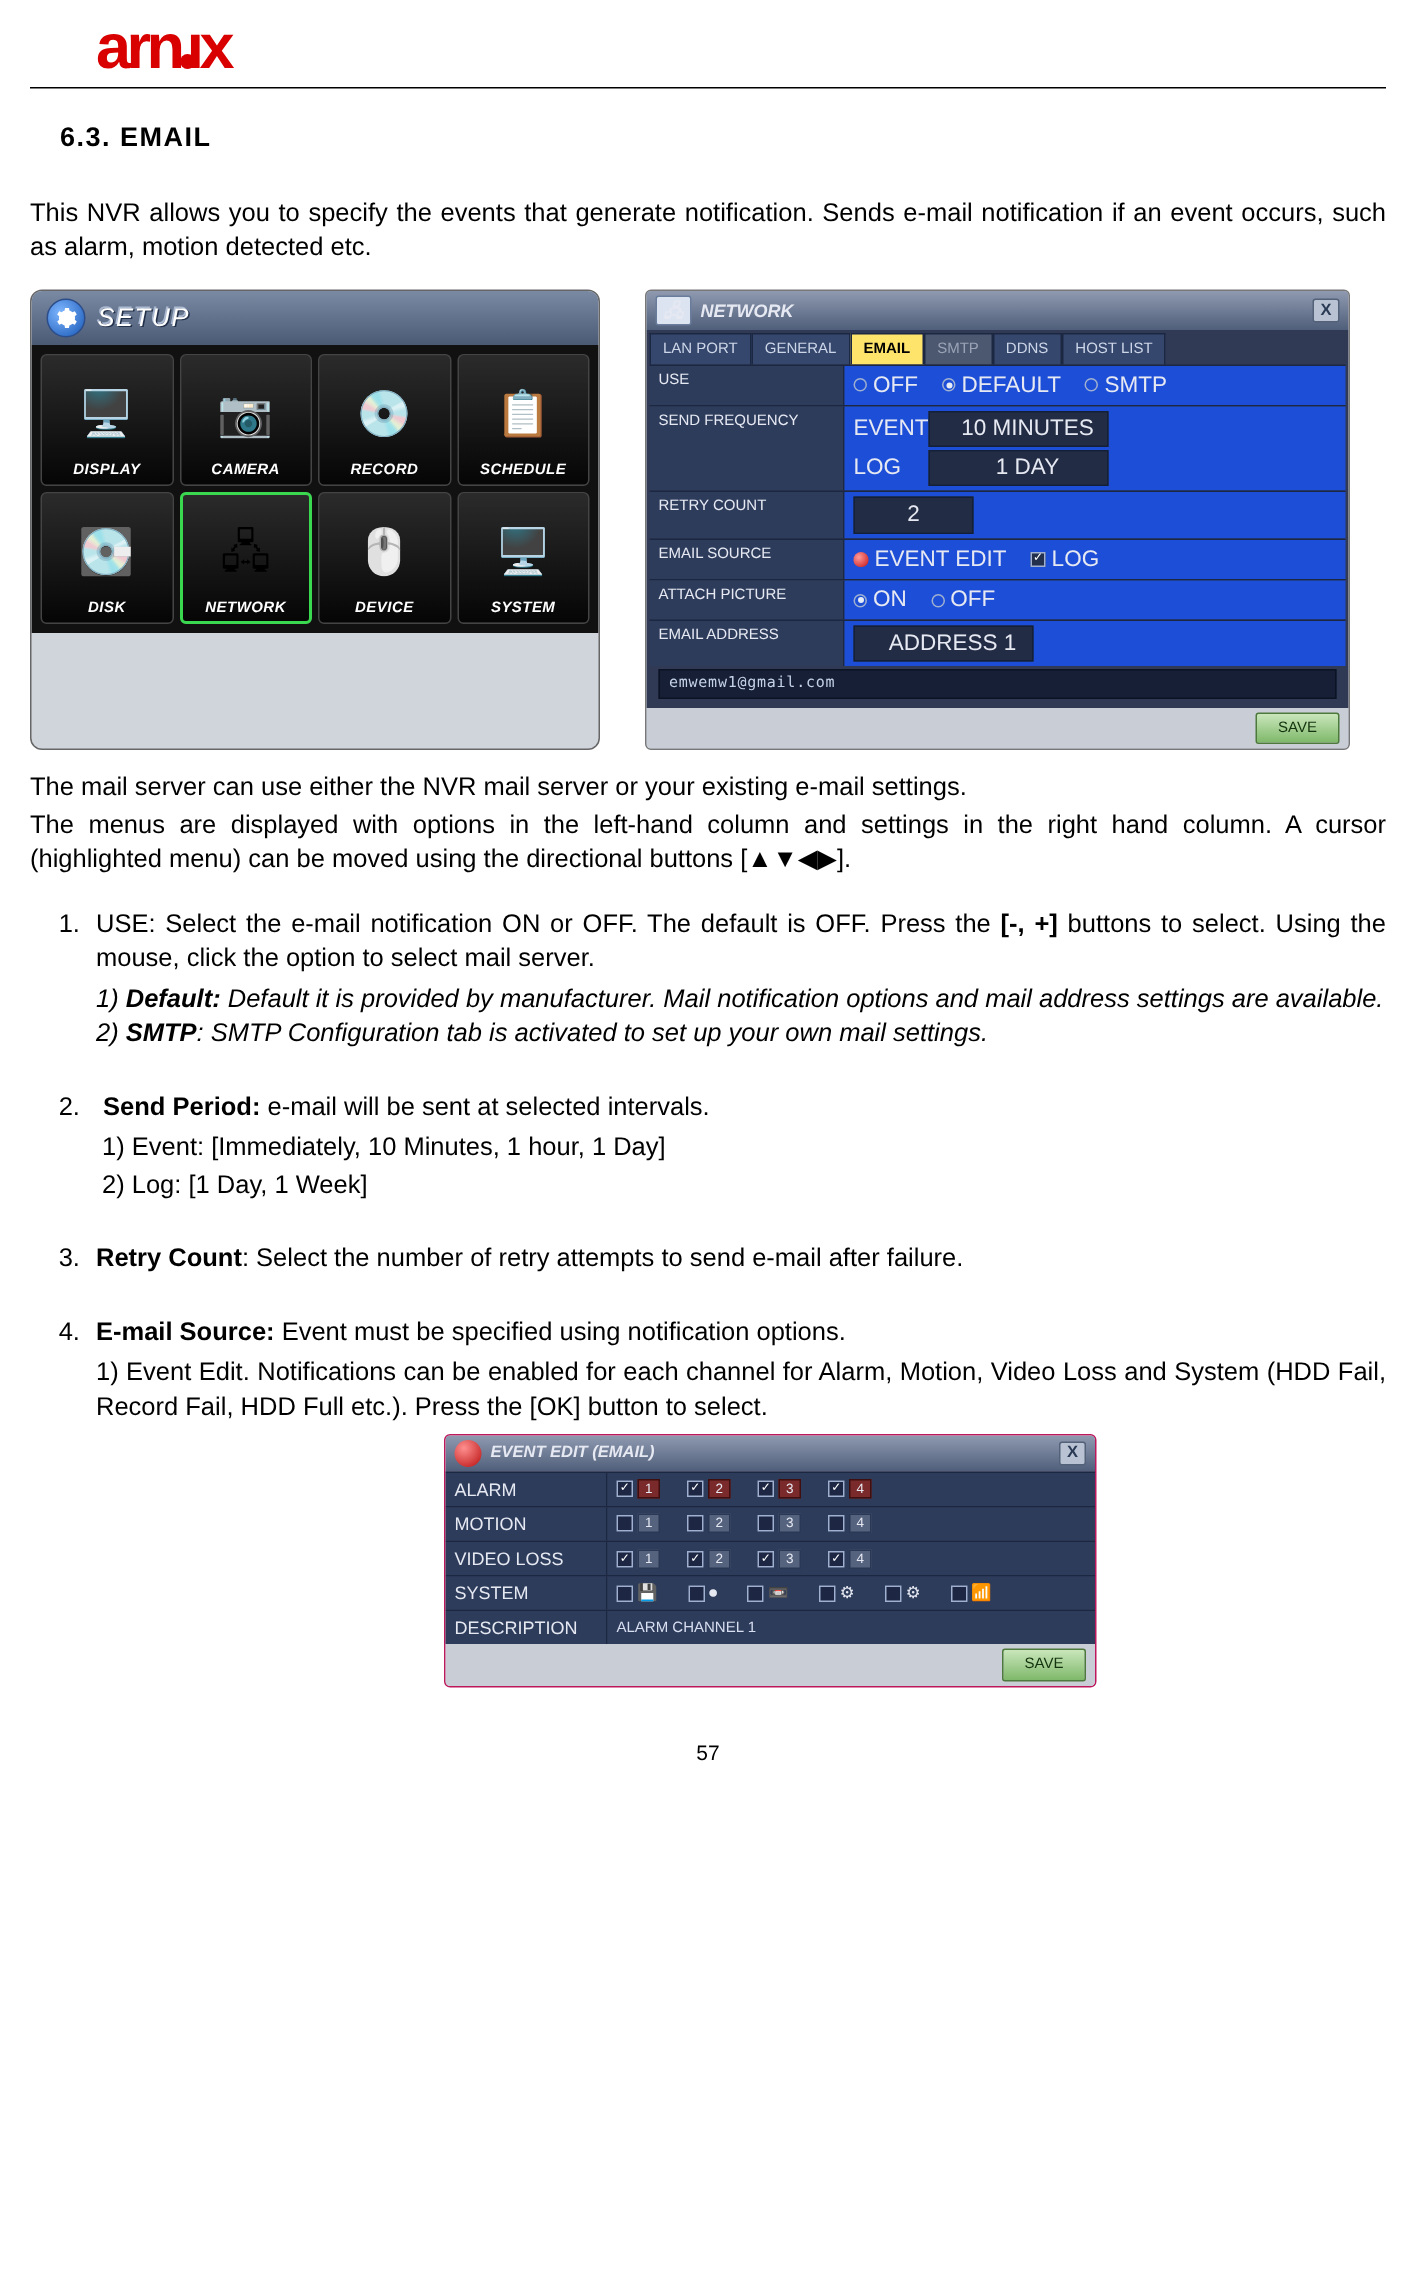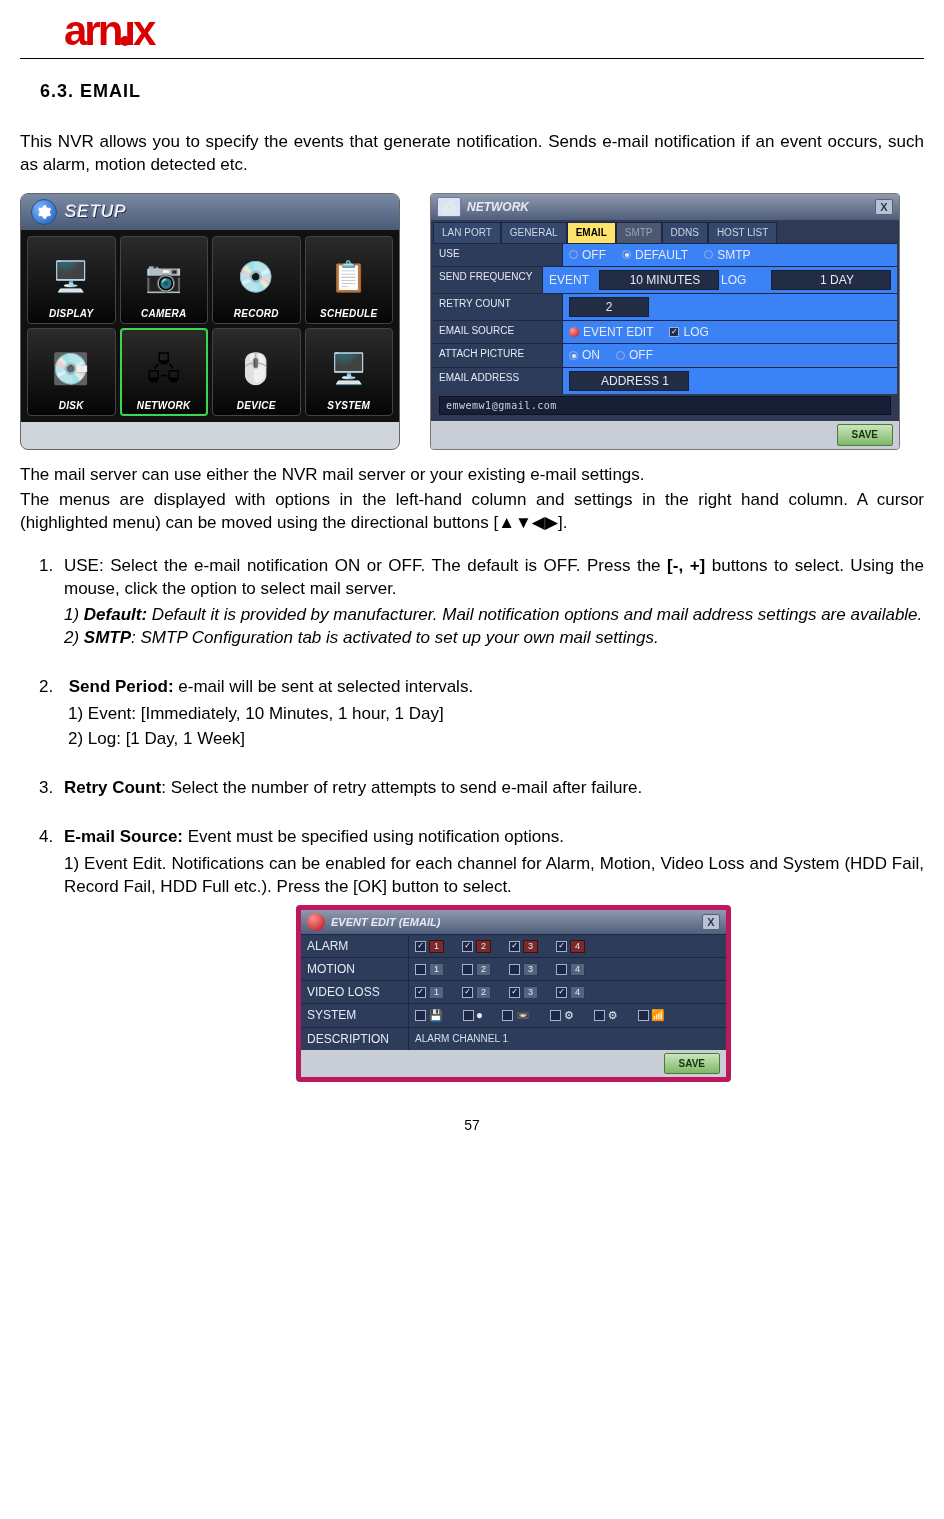--- a/index.html
+++ b/index.html
@@ -160,22 +160,22 @@
     background:#2e3c5c;
     border-right:1px solid #1c2742;
     font-size:10px;
   }
   .net-row .rcell {
     flex:1;
     display:flex;
     align-items:center;
     gap:16px;
     padding:3px 6px;
-    background:#3b82f6;
-    font-size:12px;
+    background:#1d4ed8;
+    font-size:15px;
   }
   .radio { display:inline-flex;align-items:center;gap:4px;}
   .radio .rcirc { width:9px;height:9px;border:1px solid #9fb0d0;border-radius:50%;display:inline-block;position:relative;}
   .radio.on .rcirc::after { content:"";position:absolute;inset:1.5px;background:#e7edf7;border-radius:50%;}
   .chk { display:inline-flex;align-items:center;gap:4px;}
   .chk .box {width:10px;height:10px;border:1px solid #9fb0d0;display:inline-flex;align-items:center;justify-content:center;font-size:8px;color:#fff;background:#22304d;}
   .chk.on .box::after{content:"✓";}
   .valbox {
     display:inline-block;min-width:80px;text-align:center;
     background:#222c44;border:1px solid #142038;padding:1px 4px;
@@ -184,38 +184,38 @@
   .subrow { display:flex;align-items:center;gap:6px; }
   .subrow .sublabel{ width:44px; }
   .addrbar {
     background:#161f35;border:1px solid #0b1325;padding:2px 6px;
     color:#c5d1e7;letter-spacing:.5px;font-family:monospace;font-size:10px;
     margin:2px 6px 4px 6px;
   }
   .save-bar { display:flex; justify-content:flex-end; padding:3px 6px; background:#c8cdd6;}
   .save-btn {
     background: linear-gradient(#c9e6bb,#7fb86a);
-    color:#14330e;font-weight:bold;font-size:10px;
+    color:#14330e;font-weight:normal;font-size:10px;
     padding:3px 14px;border:1px solid #4d7a3c;border-radius:2px;
   }
   .event-edit-btn { display:inline-flex;align-items:center;gap:4px;}
   .event-edit-btn .beacon{width:10px;height:10px;background:radial-gradient(circle at 35% 35%,#ff9b9b,#c51111);border-radius:50% 50% 45% 45%;}
 
   ol.main-list { margin: 20px 0 0 38px; padding:0; }
   ol.main-list > li { margin-bottom: 26px; padding-left:6px; text-align: justify; }
   ol.main-list > li::marker { font-weight: normal; }
   .indent { padding-left: 0px; margin-top:4px; }
   .indent .subline { margin-left:0;font-style:italic; }
   .sub-send > div { margin-left:4px; margin-top:2px;}
 
   
   .event-wrap { display:flex; justify-content:center; margin-top:6px;}
   .event-panel {
     width: 435px;
-    background:#e5e5e5;border:5px solid #be185d;border-radius:4px;
+    background:#e5e5e5;border:1px solid #be185d;border-radius:4px;
     font-size:10px;color:#e6e9f2;overflow:hidden;margin-left:39px;
   }
   .event-title {
     display:flex;align-items:center;gap:6px;
     background: linear-gradient(#8f9ab0,#4f5e7a);
     padding:3px 6px;font-style:italic;font-weight:bold;font-size:11px;
   }
   .event-title .beacon2{width:18px;height:18px;background:radial-gradient(circle at 35% 30%,#ff8f8f,#b80e0e);border-radius:50%;}
   .event-title .close-x{margin-left:auto;width:18px;height:16px;background:#b8c2d2;border:1px solid #536179;border-radius:2px;display:flex;align-items:center;justify-content:center;color:#2a3a55;font-size:11px;font-style:normal;font-weight:bold;}
   .ev-body { background:#303a55; }
@@ -323,21 +323,21 @@
                 <span>DEFAULT</span>
               </span>
               <span class="radio">
                 <span class="rcirc"></span>
                 <span>SMTP</span>
               </span>
             </div>
         </div>
         <div class="net-row">
           <div class="lcell">SEND FREQUENCY</div>
-          <div class="rcell" style="align-items:stretch;gap:2px;">
+          <div class="rcell" style="flex-direction:column;align-items:stretch;gap:2px;">
             <div class="subrow">
               <span class="sublabel">EVENT</span>
               <span class="valbox wide">10 MINUTES</span>
             </div>
             <div class="subrow">
               <span class="sublabel">LOG</span>
               <span class="valbox wide">1 DAY</span>
             </div>
           </div>
         </div>

